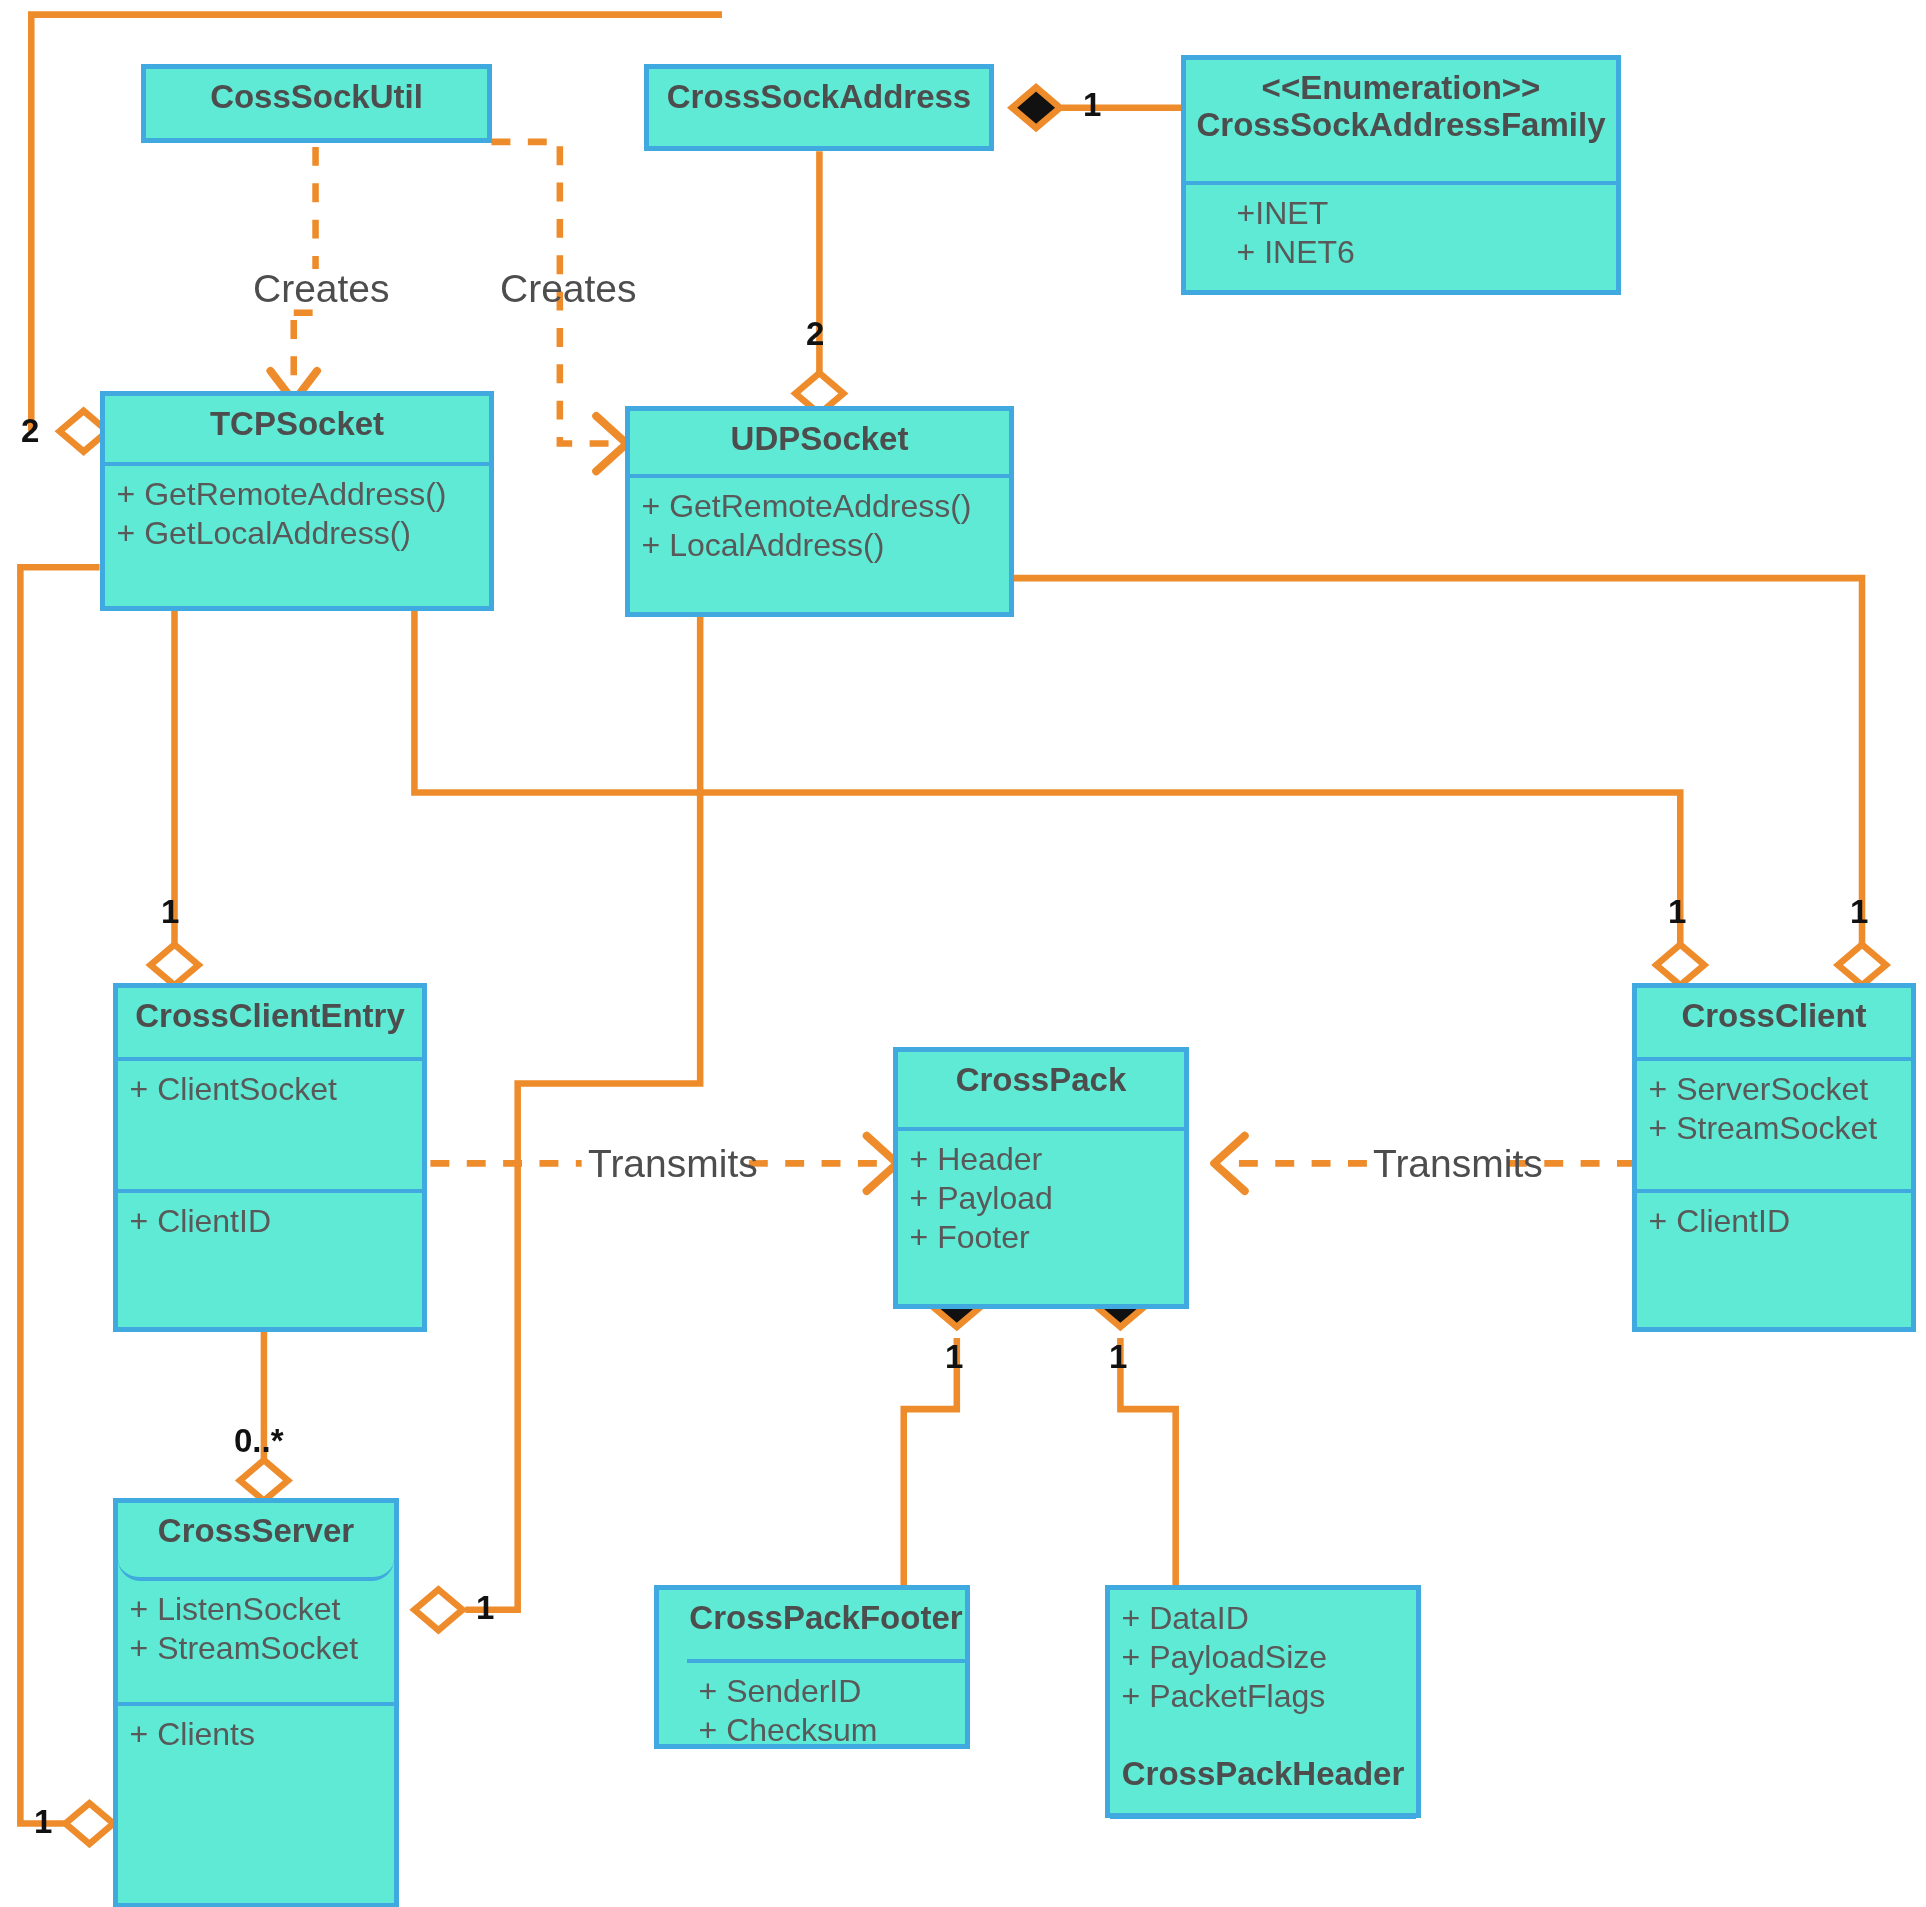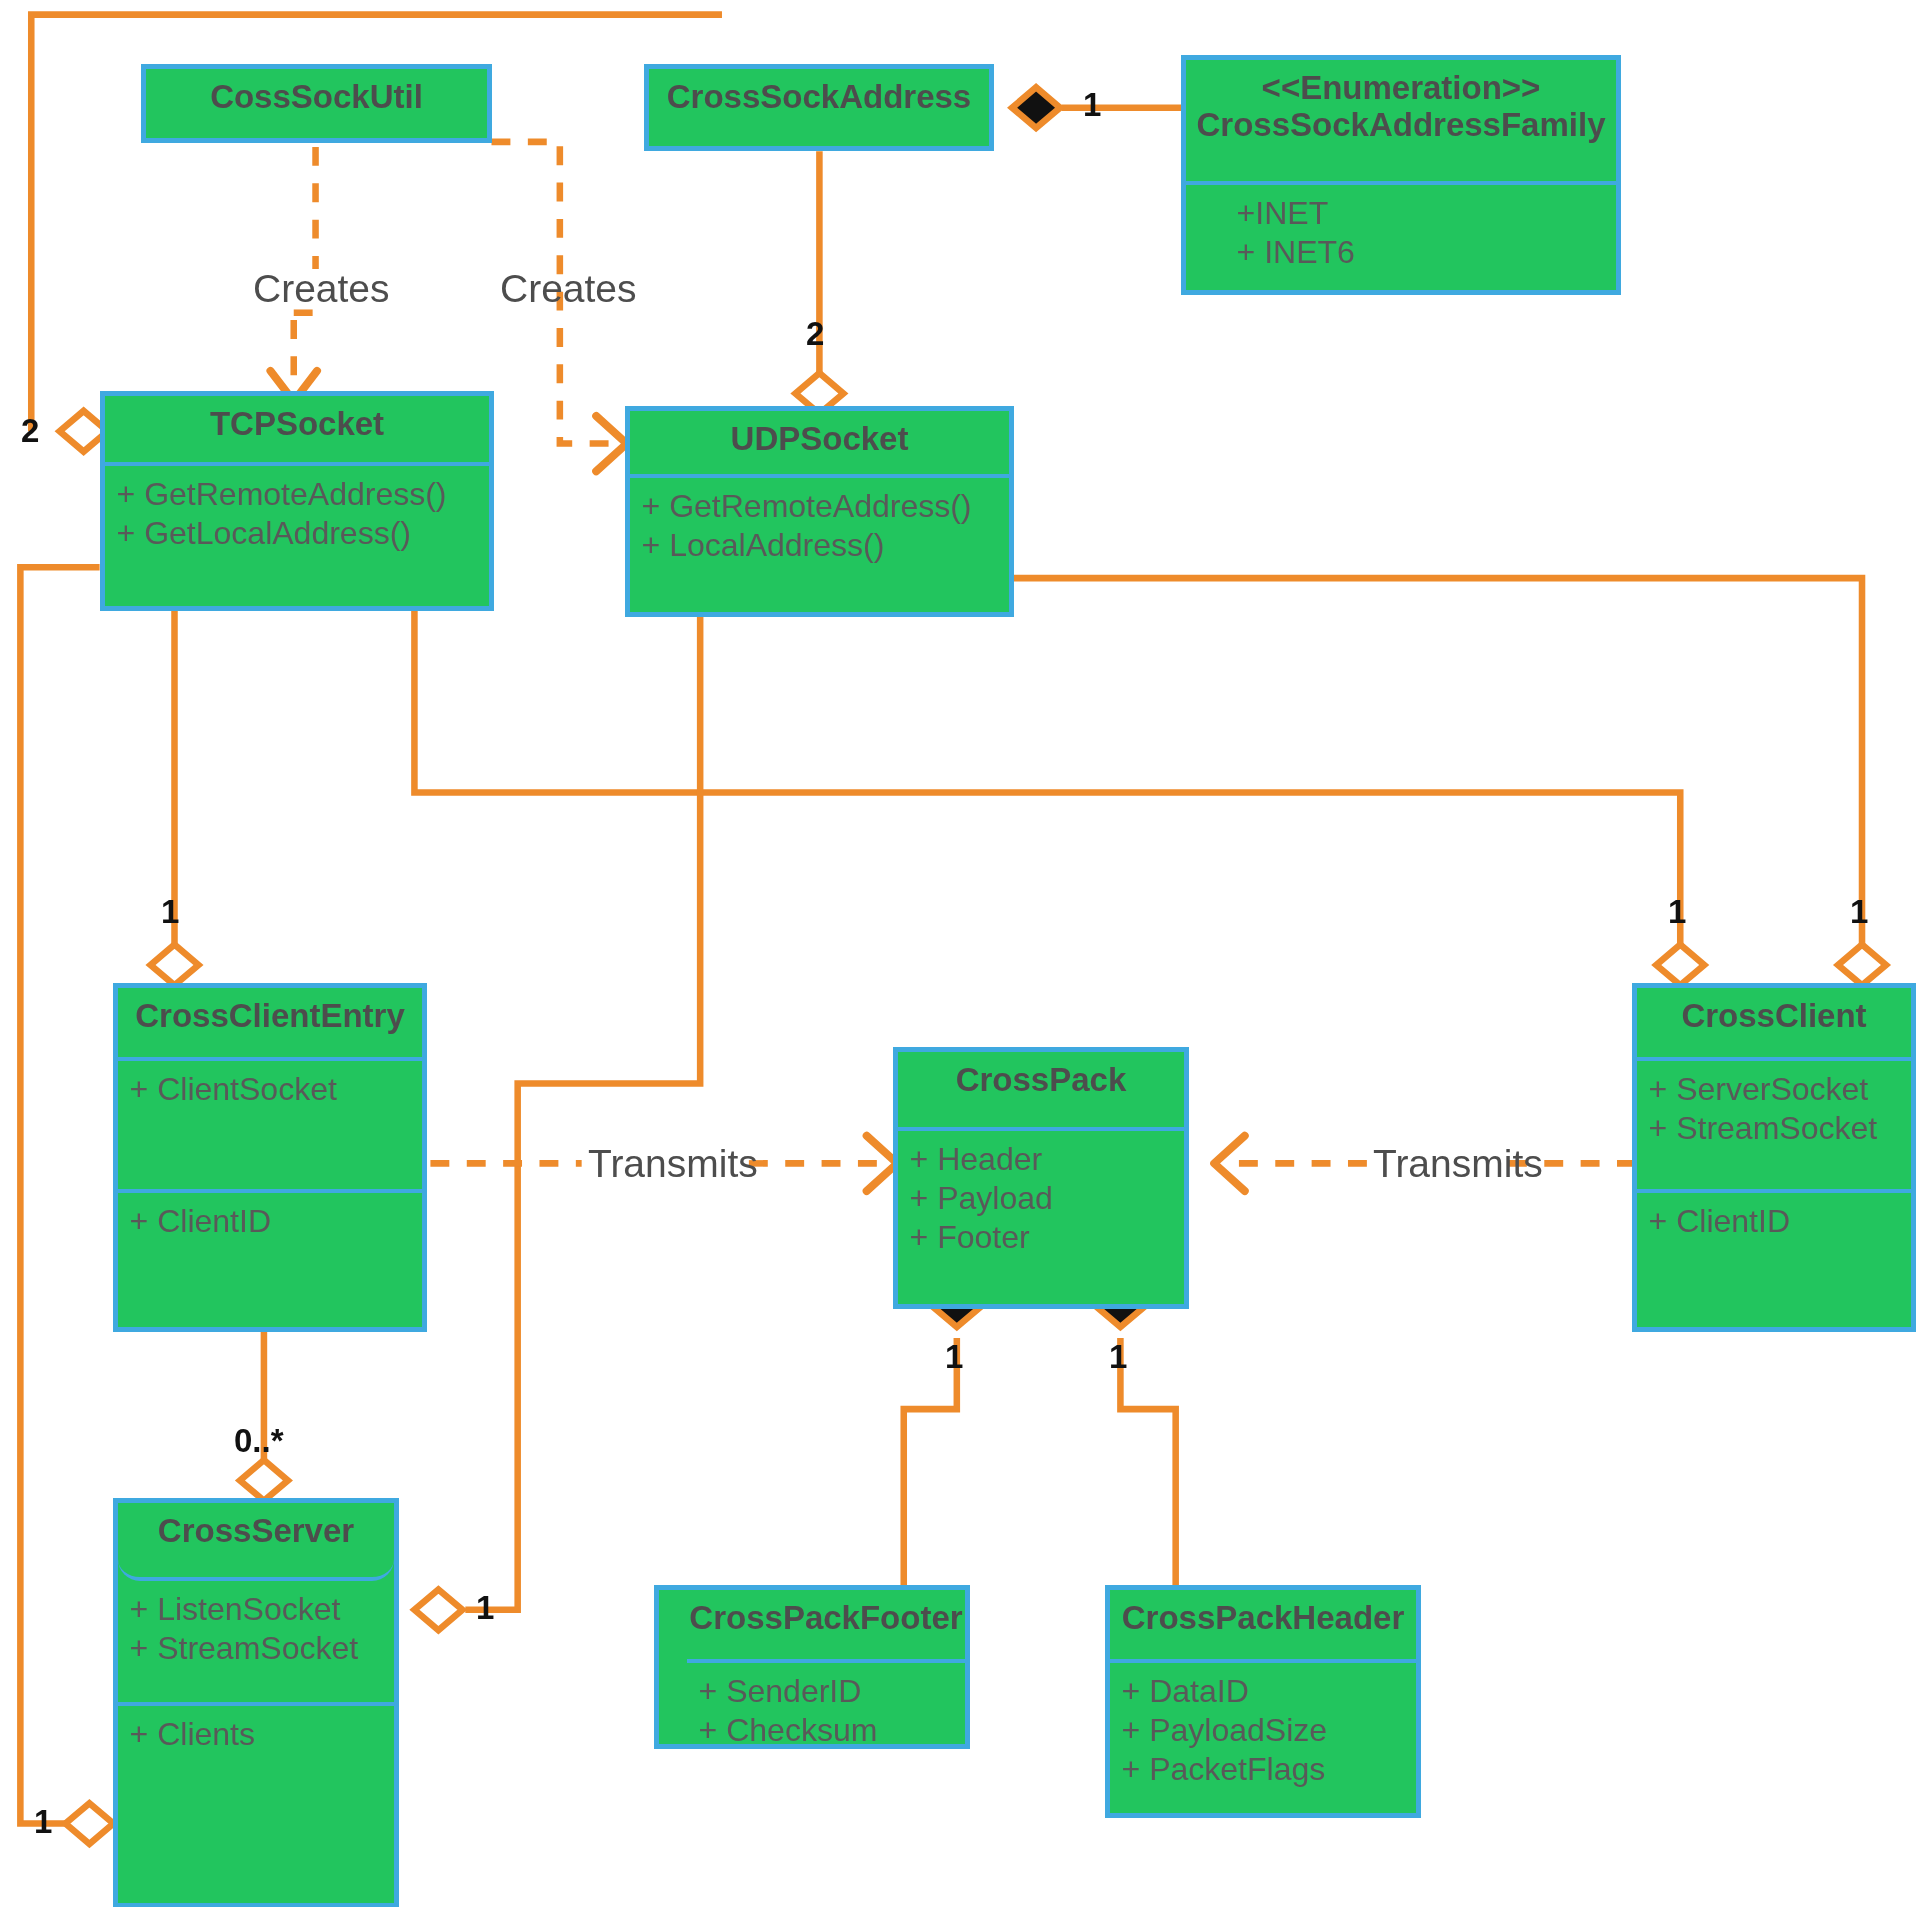--- a/index.html
+++ b/index.html
@@ -1,19 +1,19 @@
 <!DOCTYPE html>
 <html style="font-size:11.6px"><head>
 <meta charset="utf-8">
 <style>
   html,body{margin:0;padding:0;background:#ffffff;}
   body{font-family:"Liberation Sans", sans-serif;}
   #stage{position:relative;width:1926px;height:1908px;background:#fff;overflow:hidden;}
   svg.wires{position:absolute;left:0;top:0;width:1926px;height:1908px;}
-  .uml-box{position:absolute;box-sizing:border-box;background:#22c55e;border:5.1px solid #3fa9e0;}
+  .uml-box{position:absolute;box-sizing:border-box;background:#5eead4;border:5.1px solid #3fa9e0;}
   .uml-seg{box-sizing:border-box;border-bottom:4.4px solid #3fa9e0;}
   .uml-seg.last{border-bottom:none;}
   .uml-title{font-weight:bold;color:#4d4d4d;text-align:center;font-size:33px;line-height:1.12;padding-top:10.2px;}
   .uml-attrs{color:#595959;font-size:32px;line-height:1.22;padding:8.7px 0 0 11.6px;}
   .uml-attrs div{white-space:nowrap;}
   .edge-label{position:absolute;color:#4d4d4d;font-size:39px;white-space:nowrap;}
   .mult{position:absolute;color:#111;font-size:33px;font-weight:600;white-space:nowrap;}
 </style>
 </head>
 <body>
@@ -186,27 +186,27 @@
     <div class="uml-seg" style="height:73px;">
       <div class="uml-title">CrossPackFooter</div>
     </div>
     <div class="uml-seg last uml-attrs" style="height:119px;">
       <div>+ SenderID</div>
       <div>+ Checksum</div>
     </div>
   </div>
 
   <div class="uml-box" style="left:1105px;top:1585px;width:316px;height:233px;">
-    <div class="uml-seg" style="height:73px;">
-      <div class="uml-title">CrossPackHeader</div>
-    </div>
     <div class="uml-seg last uml-attrs" style="height:156px;">
       <div>+ DataID</div>
       <div>+ PayloadSize</div>
       <div>+ PacketFlags</div>
+    </div>
+    <div class="uml-seg" style="height:73px;">
+      <div class="uml-title">CrossPackHeader</div>
     </div>
   </div>
 
   <div class="edge-label" style="left:253px;top:267px;">Creates</div>
   <div class="edge-label" style="left:500px;top:267px;">Creates</div>
   <div class="edge-label" style="left:588px;top:1142px;">Transmits</div>
   <div class="edge-label" style="left:1373px;top:1142px;">Transmits</div>
 
   <div class="mult" style="left:1083px;top:86px;">1</div>
   <div class="mult" style="left:21px;top:412px;">2</div>

